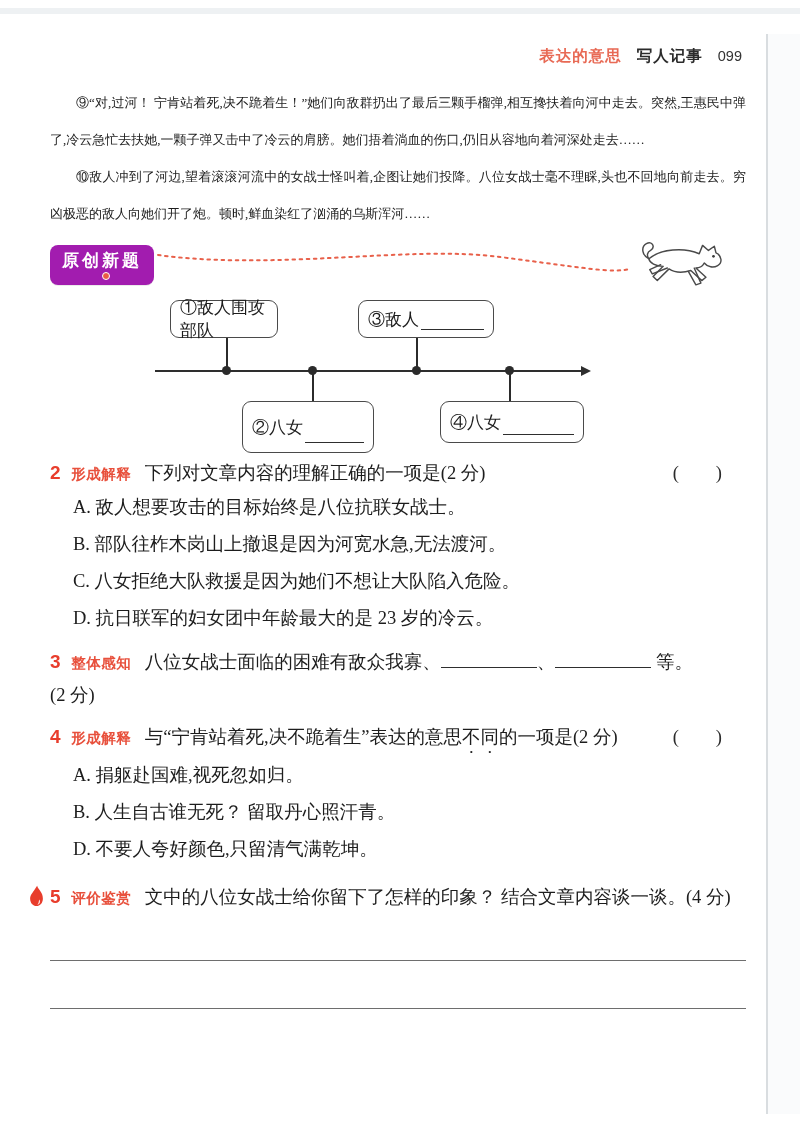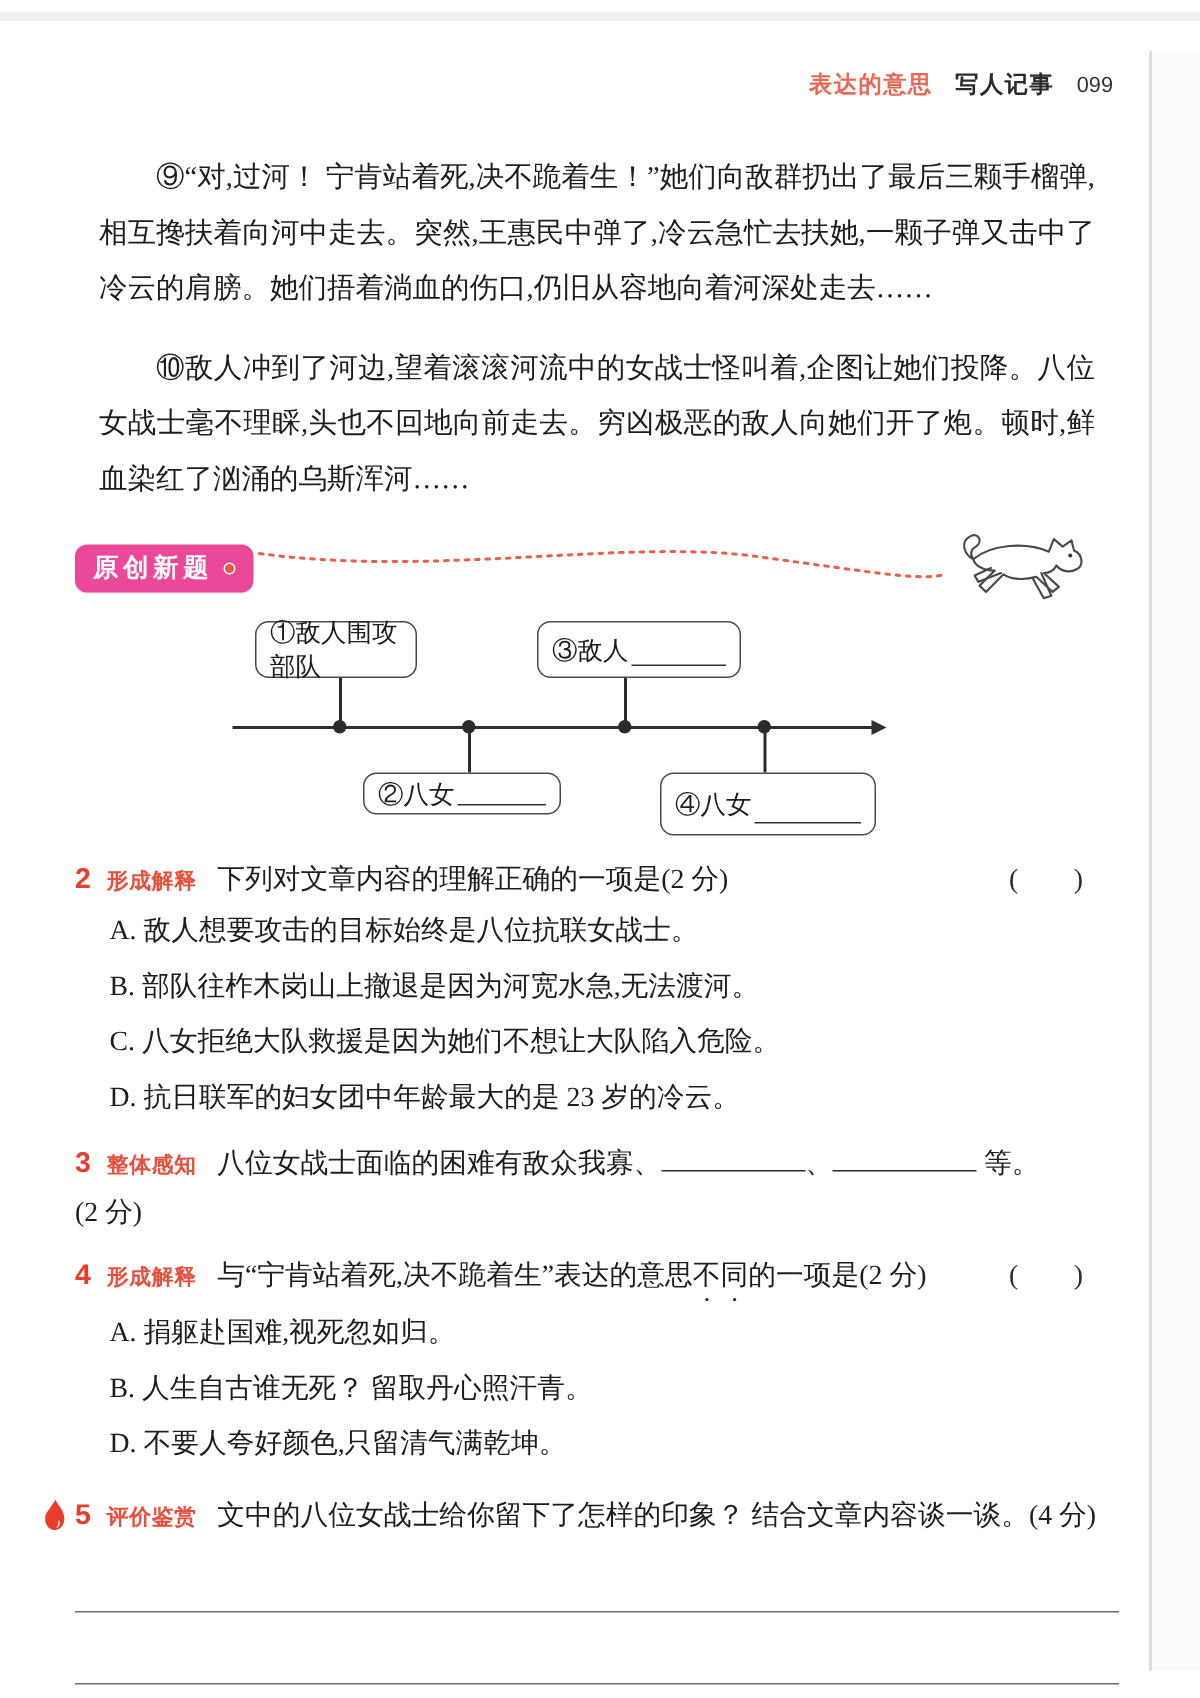--- a/index.html
+++ b/index.html
@@ -12,26 +12,26 @@
 
   
   .header{position:absolute;top:46px;right:58px;display:flex;align-items:baseline;gap:15px;font-size:15.5px;}
   .header .topic{color:#e86a55;font-weight:bold;letter-spacing:1px;}
   .header .section{color:#2b2b2b;font-weight:bold;letter-spacing:1px;}
   .header .pageno{color:#333;font-family:"Liberation Sans",sans-serif;font-size:14.5px;}
 
   .content{position:absolute;left:50px;top:84px;width:696px;}
 
   
-  .para{font-size:19px;line-height:37px;margin:16px;text-align:justify;text-indent:2em;color:#1d1d1d;}
+  .para{font-size:13px;line-height:37px;margin:0;text-align:justify;text-indent:2em;color:#1d1d1d;}
 
   
   .badge-row{margin-top:8px;height:50px;display:flex;align-items:center;position:relative;}
-  .badge{background:#ec4899;color:#fff;font-weight:bold;font-size:17px;letter-spacing:3px;
-         padding:4px 12px 5px 12px;border-radius:8px;box-shadow:0 1px 0 rgba(0,0,0,.08);display:flex;align-items:center;}
+  .badge{background:#a21caf;color:#fff;font-weight:bold;font-size:17px;letter-spacing:3px;
+         padding:4px 12px 5px 12px;border-radius:8px;box-shadow:0 1px 0 rgba(0,0,0,.08);display:flex;align-items:center;flex-direction:column;}
   .badge .badge-dot{display:inline-block;width:6px;height:6px;border:1.4px solid #fff;border-radius:50%;margin-left:7px;background:#ea5a45;}
   .curve{flex:1;height:44px;margin:0 2px;}
   .cat{width:112px;height:52px;margin-top:-4px;}
 
   
   .q-line{position:relative;margin-top:10px;font-size:18.5px;line-height:30px;color:#1d1d1d;}
   .q-num{color:#e83d2c;font-weight:bold;font-family:"Liberation Sans",sans-serif;font-size:19px;margin-right:6px;}
   .q-tag{color:#e8503c;font-size:14.5px;font-weight:bold;margin-right:9px;letter-spacing:.5px;}
   .flame{position:absolute;left:-22px;top:3px;width:17px;height:22px;}
   .bracket{position:absolute;right:24px;top:0;color:#2b2b2b;}
@@ -109,21 +109,21 @@
       <div class="conn" style="left:366px;top:38px;height:32px;"></div>
       <div class="conn" style="left:459px;top:71px;height:30px;"></div>
 
       <div class="dbox" style="left:120px;top:0;width:108px;height:38px;">
         <span>①敌人围攻部队</span>
       </div>
       <div class="dbox" style="left:308px;top:0;width:136px;height:38px;">
         <span>③敌人</span>
         <span class="dblank"></span>
       </div>
-      <div class="dbox" style="left:192px;top:101px;width:132px;height:28px;">
+      <div class="dbox" style="left:192px;top:101px;width:132px;height:52px;">
         <span>②八女</span>
         <span class="dblank"></span>
       </div>
       <div class="dbox" style="left:390px;top:101px;width:144px;height:42px;">
         <span>④八女</span>
         <span class="dblank"></span>
       </div>
     </div>
 
     <div class="q-line">

